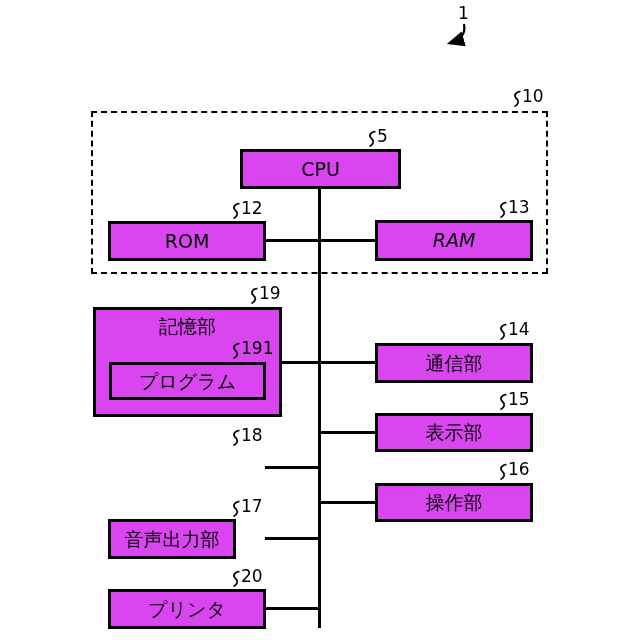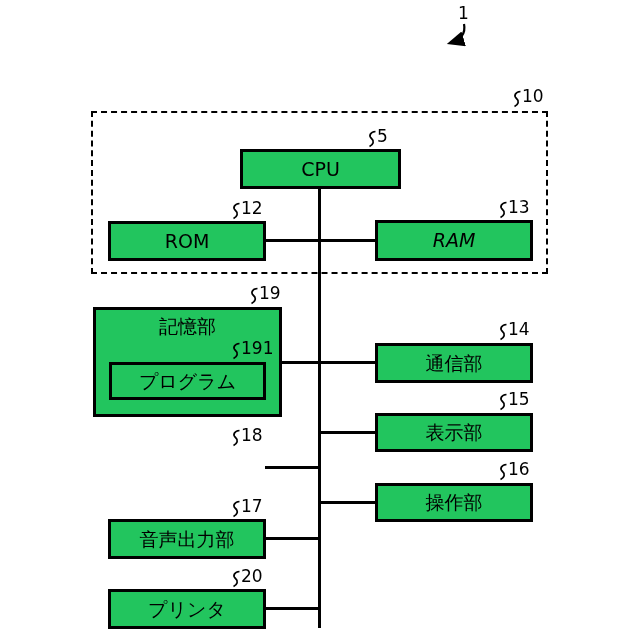--- a/index.html
+++ b/index.html
@@ -2,21 +2,21 @@
 <html><head>
 <meta charset="utf-8">
 <style>
   html,body{margin:0;padding:0;background:#ffffff;}
   .stage{
     position:relative;width:640px;height:640px;background:#ffffff;
     font-family:"DejaVu Sans","Liberation Sans",sans-serif;color:#000;
     overflow:hidden;
   }
   .box{
-    position:absolute;box-sizing:border-box;border:3px solid #000;background:#22c55e;
+    position:absolute;box-sizing:border-box;border:3px solid #000;background:#d946ef;
     display:flex;align-items:center;justify-content:center;
     font-size:19px;line-height:1;z-index:3;
   }
   .dashed{
     position:absolute;box-sizing:border-box;border:2px dashed #000;background:transparent;
     z-index:1;
   }
   .line{position:absolute;background:#000;z-index:2;}
   .ref{
     position:absolute;display:flex;align-items:flex-end;z-index:4;
@@ -25,21 +25,21 @@
   .figref{position:absolute;z-index:4;}
   .figref .num{font-size:17px;line-height:1;}
   .b-storage{flex-direction:column;justify-content:flex-start;padding-top:7px;}
   
   .b-cpu      {left:240px;top:149px;width:161px;height:40px;}
   .b-rom      {left:108px;top:221px;width:158px;height:40px;}
   .b-ram      {left:375px;top:220px;width:158px;height:41px;font-style:italic;}
   .b-storage  {left:93px; top:307px;width:189px;height:110px;}
   .b-program  {left:109px;top:362px;width:157px;height:38px;}
   .b-imaging  {left:108px;top:448px;width:158px;height:40px;}
-  .b-audio    {left:108px;top:519px;width:158px;height:40px;}
+  .b-audio    {left:108px;top:519px;width:128px;height:40px;}
   .b-printer  {left:108px;top:589px;width:158px;height:40px;}
   .b-comm     {left:375px;top:343px;width:158px;height:40px;}
   .b-display  {left:375px;top:413px;width:158px;height:39px;}
   .b-oper     {left:375px;top:483px;width:158px;height:39px;}
   .g-controller{left:91px;top:111px;width:457px;height:163px;}
   
   .l-bus          {left:318px;top:188px;width:3px;height:440px;}
   .l-rom-ram      {left:265px;top:239px;width:110px;height:3px;}
   .l-storage-comm {left:281px;top:361px;width:95px;height:3px;}
   .l-bus-display  {left:319px;top:431px;width:57px;height:3px;}

